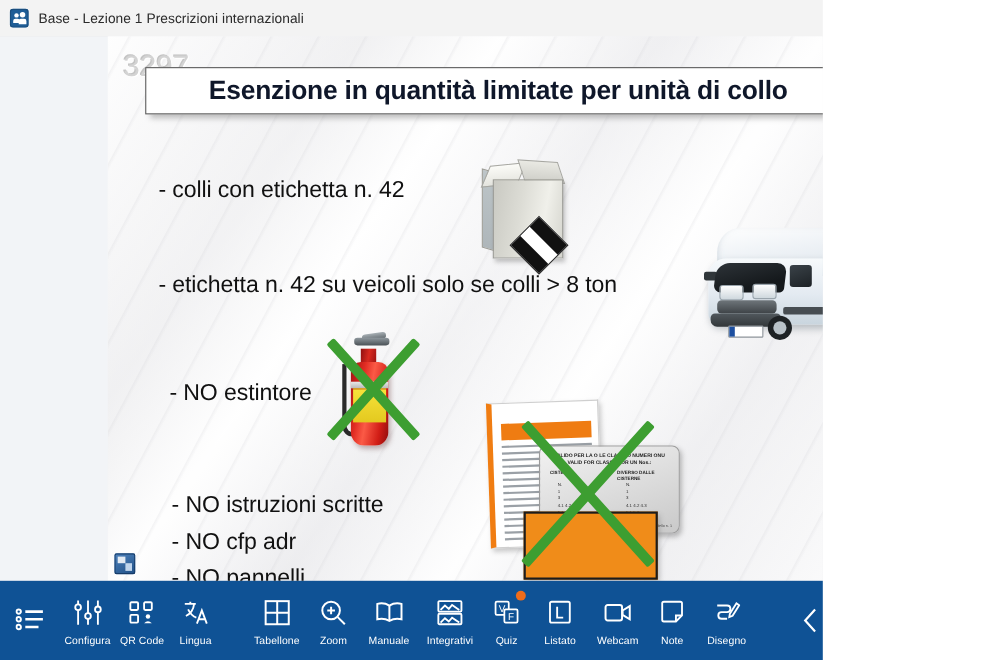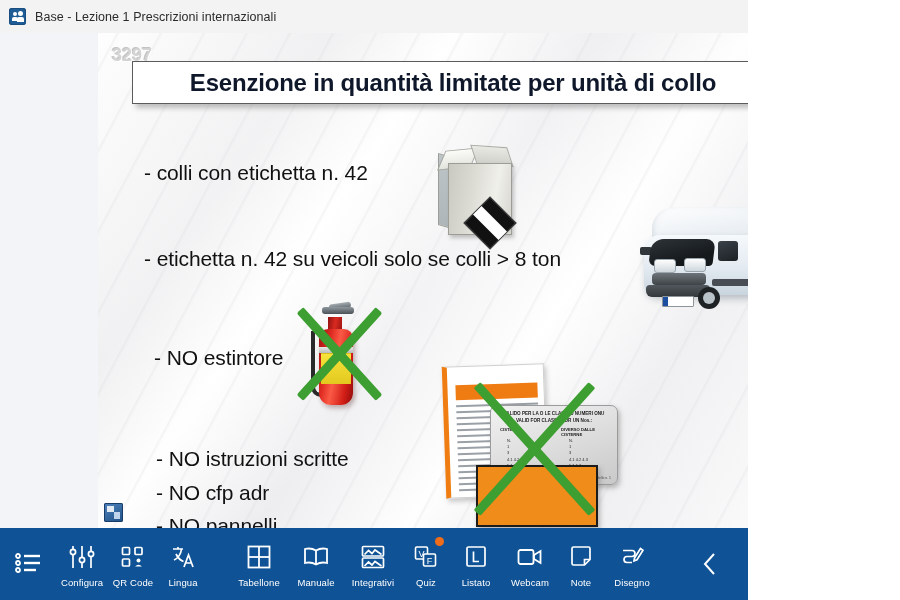--- a/index.html
+++ b/index.html
@@ -114,22 +114,22 @@
        rgba(205,205,210,0.20) 17px,
        rgba(255,255,255,0) 20px,
        rgba(255,255,255,0) 38px);
     pointer-events: none;
   }
 
   .slide-number {
     position: absolute;
     left: 14px;
     top: 12px;
-    font-size: 18px;
-    font-weight: bold;
+    font-size: 27px;
+    font-weight: normal;
     color: #d3d3d3;
     text-shadow: 1px 1px 0 #ffffff, -1px -1px 0 #c3c3c3;
     letter-spacing: 0px;
     z-index: 3;
   }
 
   .slide-title-box {
     position: absolute;
     left: 34px;
     top: 28px;
@@ -797,20 +797,31 @@
       <div class="tb-icon">
         <svg width="24" height="24" viewBox="0 0 24 24" fill="none" stroke="#fff" stroke-width="1.8">
           <rect x="1.5" y="1.5" width="21" height="21"></rect>
           <line x1="12" y1="1.5" x2="12" y2="22.5"></line>
           <line x1="1.5" y1="12" x2="22.5" y2="12"></line>
         </svg>
       </div>
       <div class="tb-label">Tabellone</div>
     </div>
 
+    <div class="tb-item" style="width:48px">
+      <div class="tb-icon">
+        <svg width="24" height="24" viewBox="0 0 24 24" fill="none" stroke="#fff" stroke-width="1.8">
+          <circle cx="10" cy="10" r="8"></circle>
+          <line x1="10" y1="6.5" x2="10" y2="13.5"></line>
+          <line x1="6.5" y1="10" x2="13.5" y2="10"></line>
+          <line x1="16" y1="16" x2="22.5" y2="22.5"></line>
+        </svg>
+      </div>
+      <div class="tb-label">Zoom</div>
+    </div>
 
     <div class="tb-item" style="width:56px">
       <div class="tb-icon">
         <svg width="26" height="22" viewBox="0 0 26 22" fill="none" stroke="#fff" stroke-width="1.8">
           <path d="M13 4.5 q-5 -3 -11 -1.5 v14 q6 -1.5 11 1.5 q5 -3 11 -1.5 v-14 q-6 -1.5 -11 1.5 z"></path>
           <line x1="13" y1="4.5" x2="13" y2="18.5"></line>
         </svg>
       </div>
       <div class="tb-label">Manuale</div>
     </div>

